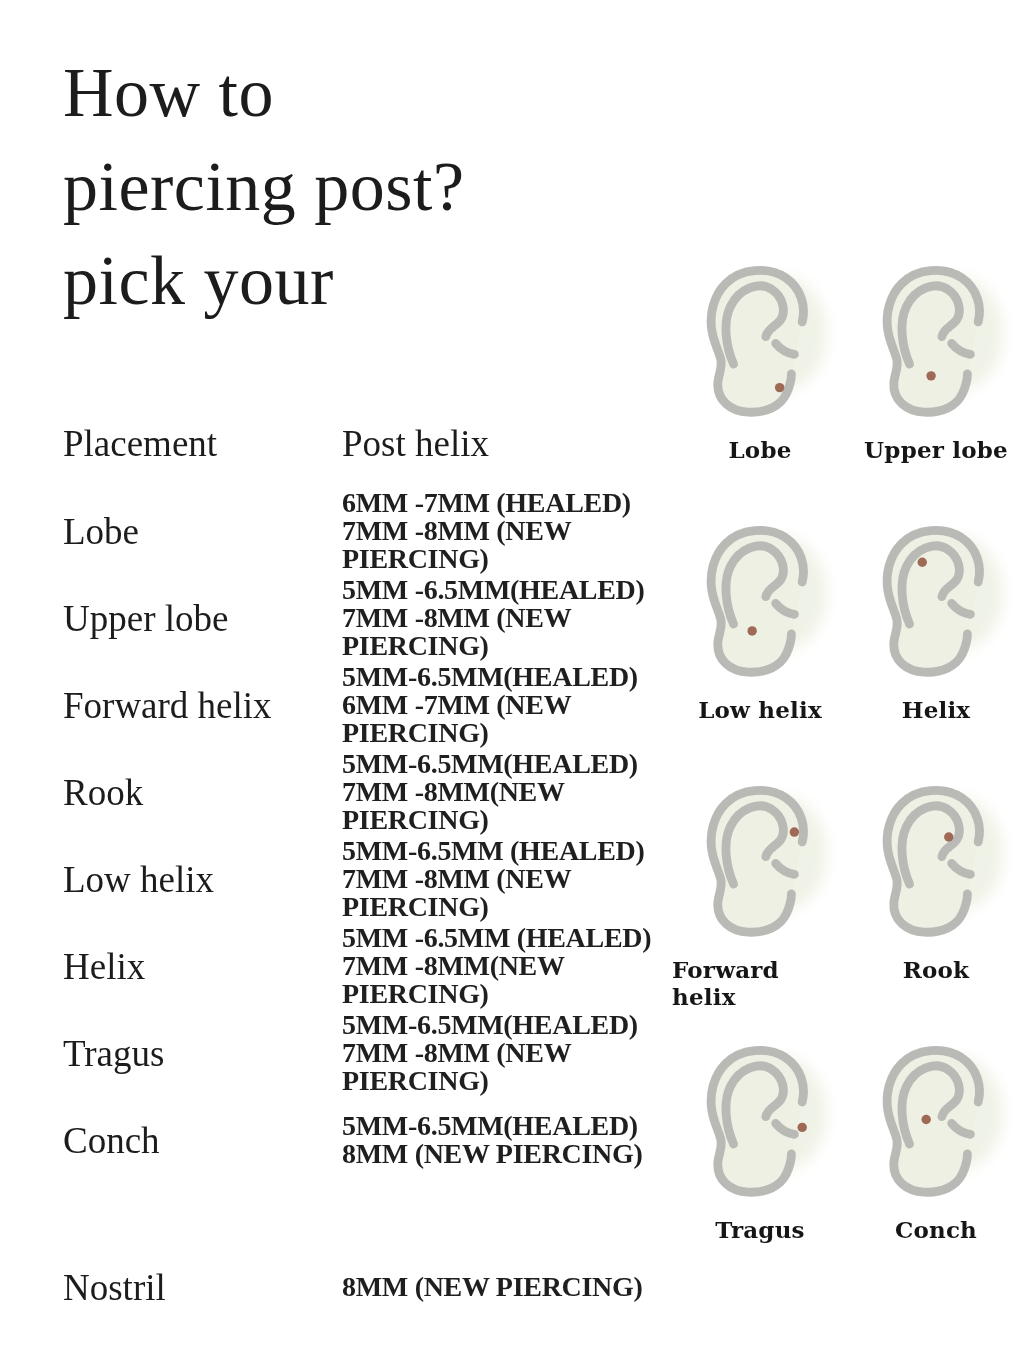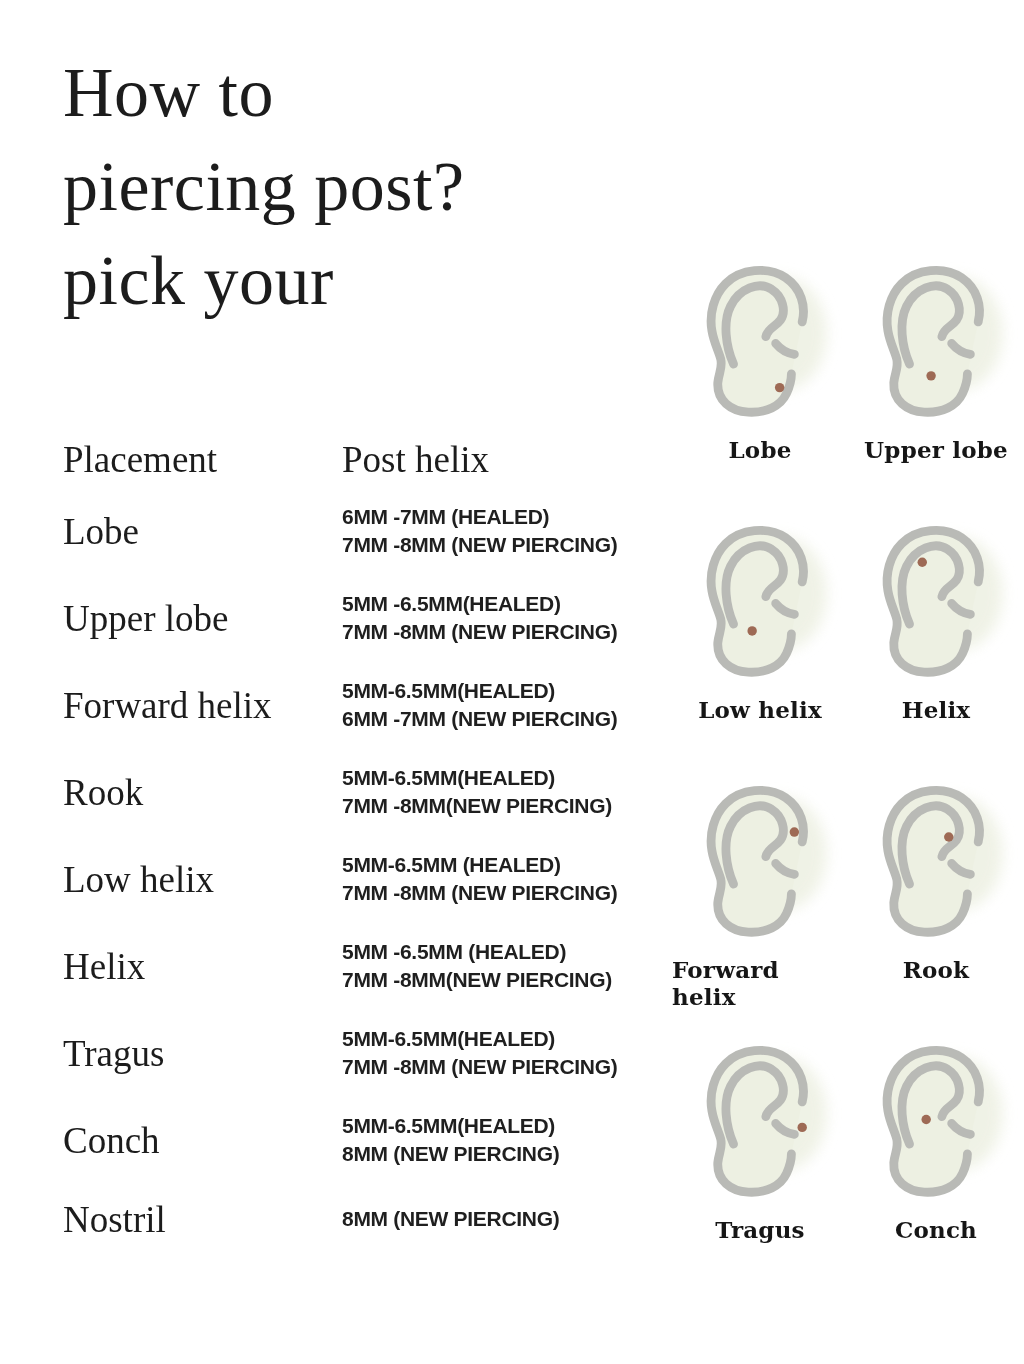--- a/index.html
+++ b/index.html
@@ -7,34 +7,34 @@
     width:1024px;height:1364px;position:relative;overflow:hidden;
     background:var(--bg,#ffffff);
     font-family:"Liberation Serif", serif;
     color:var(--text,#1c1c1c);
   }
   .title{
     position:absolute;left:63px;top:46px;
     font-size:70px;line-height:94px;letter-spacing:0.5px;
   }
   .col-header{
-    position:absolute;top:422px;font-size:37px;margin-top:16px;
+    position:absolute;top:422px;font-size:37px;
   }
   .col-header.placement{left:63px;}
   .col-header.postlen{left:342px;}
   .size-row{
     position:absolute;left:63px;width:620px;height:62px;
     display:flex;align-items:center;
   }
   .size-row .placement-cell{
     width:279px;flex:none;font-size:37px;
   }
   .size-row .post-cell{
-    font-family:Liberation Sans, sans-serif;
-    font-size:21px;line-height:28px;font-weight:700;letter-spacing:-0.3px;
+    font-family:Liberation Serif, serif;
+    font-size:28px;line-height:28px;font-weight:700;letter-spacing:-0.3px;
     color:#1f1f1f;
   }
   .ear-cell{
     position:absolute;width:176px;height:260px;
     display:flex;flex-direction:column;align-items:center;
   }
   .ear-svg{margin-top:13px;overflow:visible;display:block;}
   .ear-stroke{
     fill:none;stroke:var(--ear-outline,#b9bab6);
     stroke-width:9;stroke-linecap:round;stroke-linejoin:round;
@@ -126,21 +126,21 @@
       <div>7MM -8MM (NEW PIERCING)</div>
     </div>
   </div>
     <div class="size-row" style="top: 1109px;">
     <div class="placement-cell">Conch</div>
     <div class="post-cell">
       <div>5MM-6.5MM(HEALED)</div>
       <div>8MM (NEW PIERCING)</div>
     </div>
   </div>
-    <div class="size-row" style="top: 1188px;">
+    <div class="size-row" style="top: 1256px;">
     <div class="placement-cell">Nostril</div>
     <div class="post-cell">
       <div>8MM  (NEW PIERCING)</div>
     </div>
   </div>
   </div>
 
 <div>
     <figure class="ear-cell" style="margin: 0px; left: 672px; top: 250px;">
     <svg class="ear-svg" viewBox="0 0 120 160" width="118" height="157">

